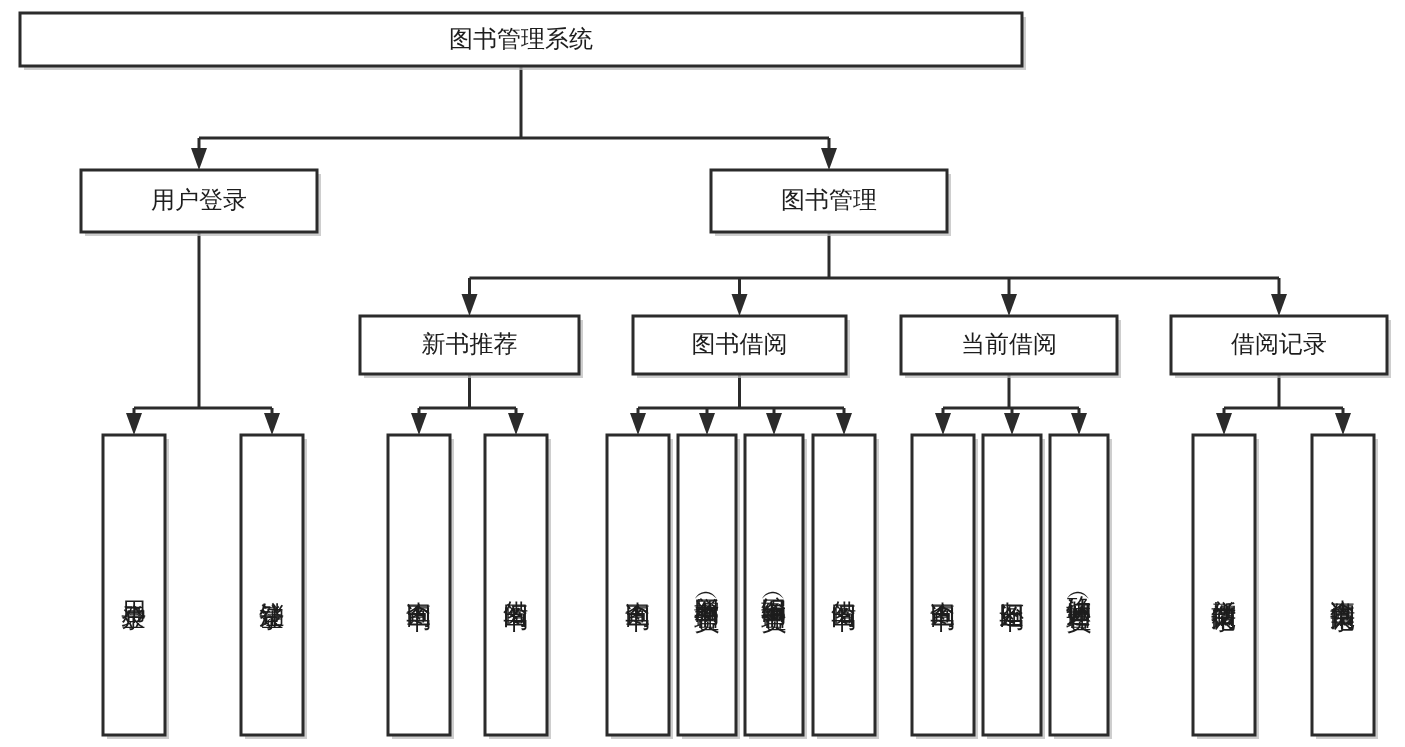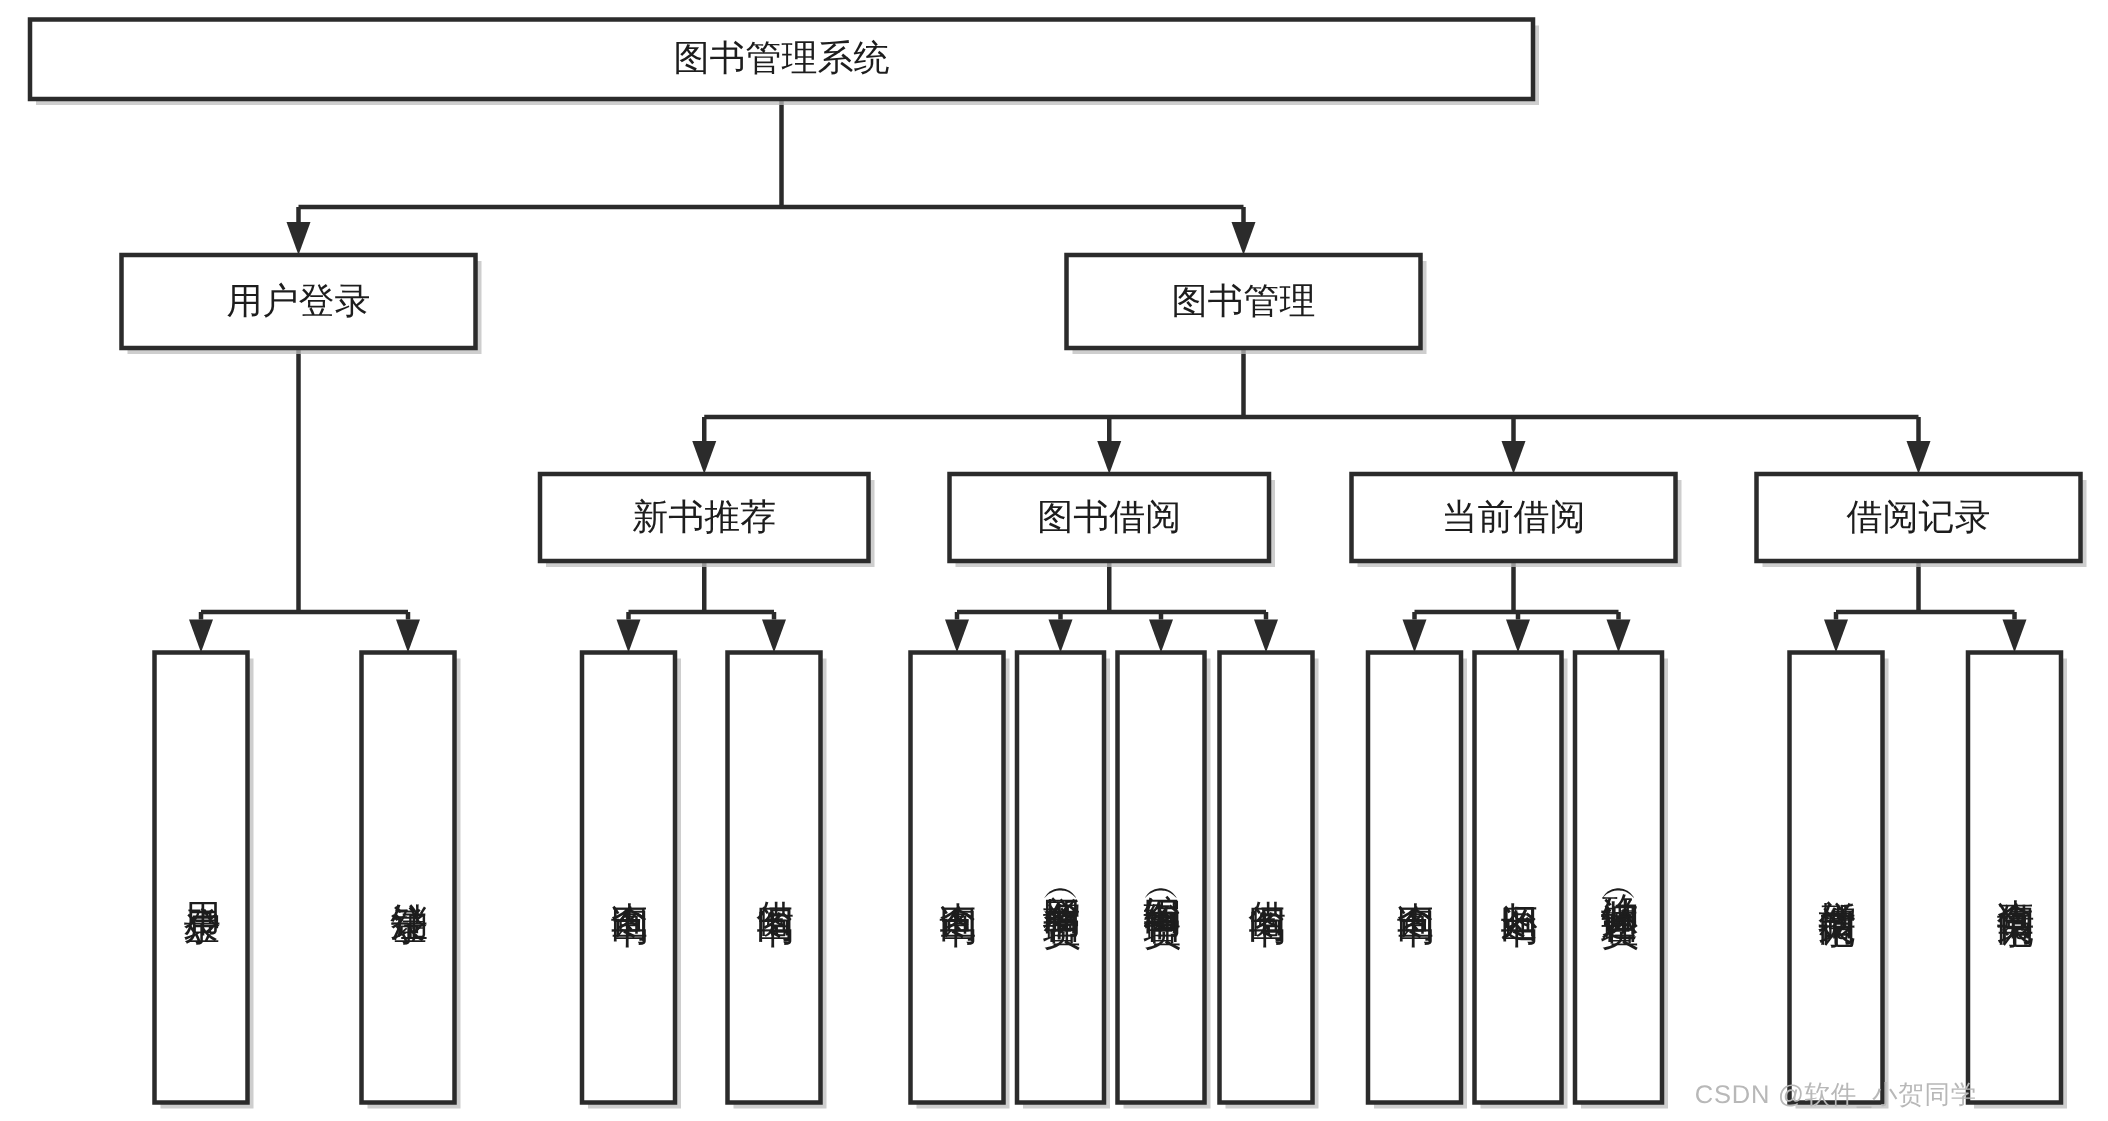--- a/index.html
+++ b/index.html
@@ -11,21 +11,20 @@
     width: 1405px;
     height: 747px;
     font-family: "Liberation Sans", "DejaVu Sans", sans-serif;
     overflow: hidden;
     position: relative;
   }
   #diagram-root {
     position: relative;
     width: 1302px;
     height: 747px;
-    padding-left: 24px;
   }
   svg.diagram {
     position: absolute;
     top: 0;
     left: 0;
     width: 1405px;
     height: 747px;
     display: block;
   }
   .node-rect {
@@ -245,14 +244,13 @@
       <div class="vert-label" style="left: 678px; top: 435px; width: 58px; height: 300px;">新增图书（管理员）</div>
       <div class="vert-label" style="left: 745px; top: 435px; width: 58px; height: 300px;">编辑图书（管理员）</div>
       <div class="vert-label" style="left: 813px; top: 435px; width: 62px; height: 300px;">借阅图书</div>
       <div class="vert-label" style="left: 912px; top: 435px; width: 62px; height: 300px;">查询图书</div>
       <div class="vert-label" style="left: 983px; top: 435px; width: 58px; height: 300px;">归还图书</div>
       <div class="vert-label" style="left: 1050px; top: 435px; width: 58px; height: 300px;">确认归还（管理员）</div>
       <div class="vert-label" style="left: 1193px; top: 435px; width: 62px; height: 300px;">新增借阅记录</div>
       <div class="vert-label" style="left: 1312px; top: 435px; width: 62px; height: 300px;">查询借阅记录</div>
     </div>
 
-  <div id="watermark">CSDN @软件_小贺同学</div>
 </div>
 
 </body></html>

